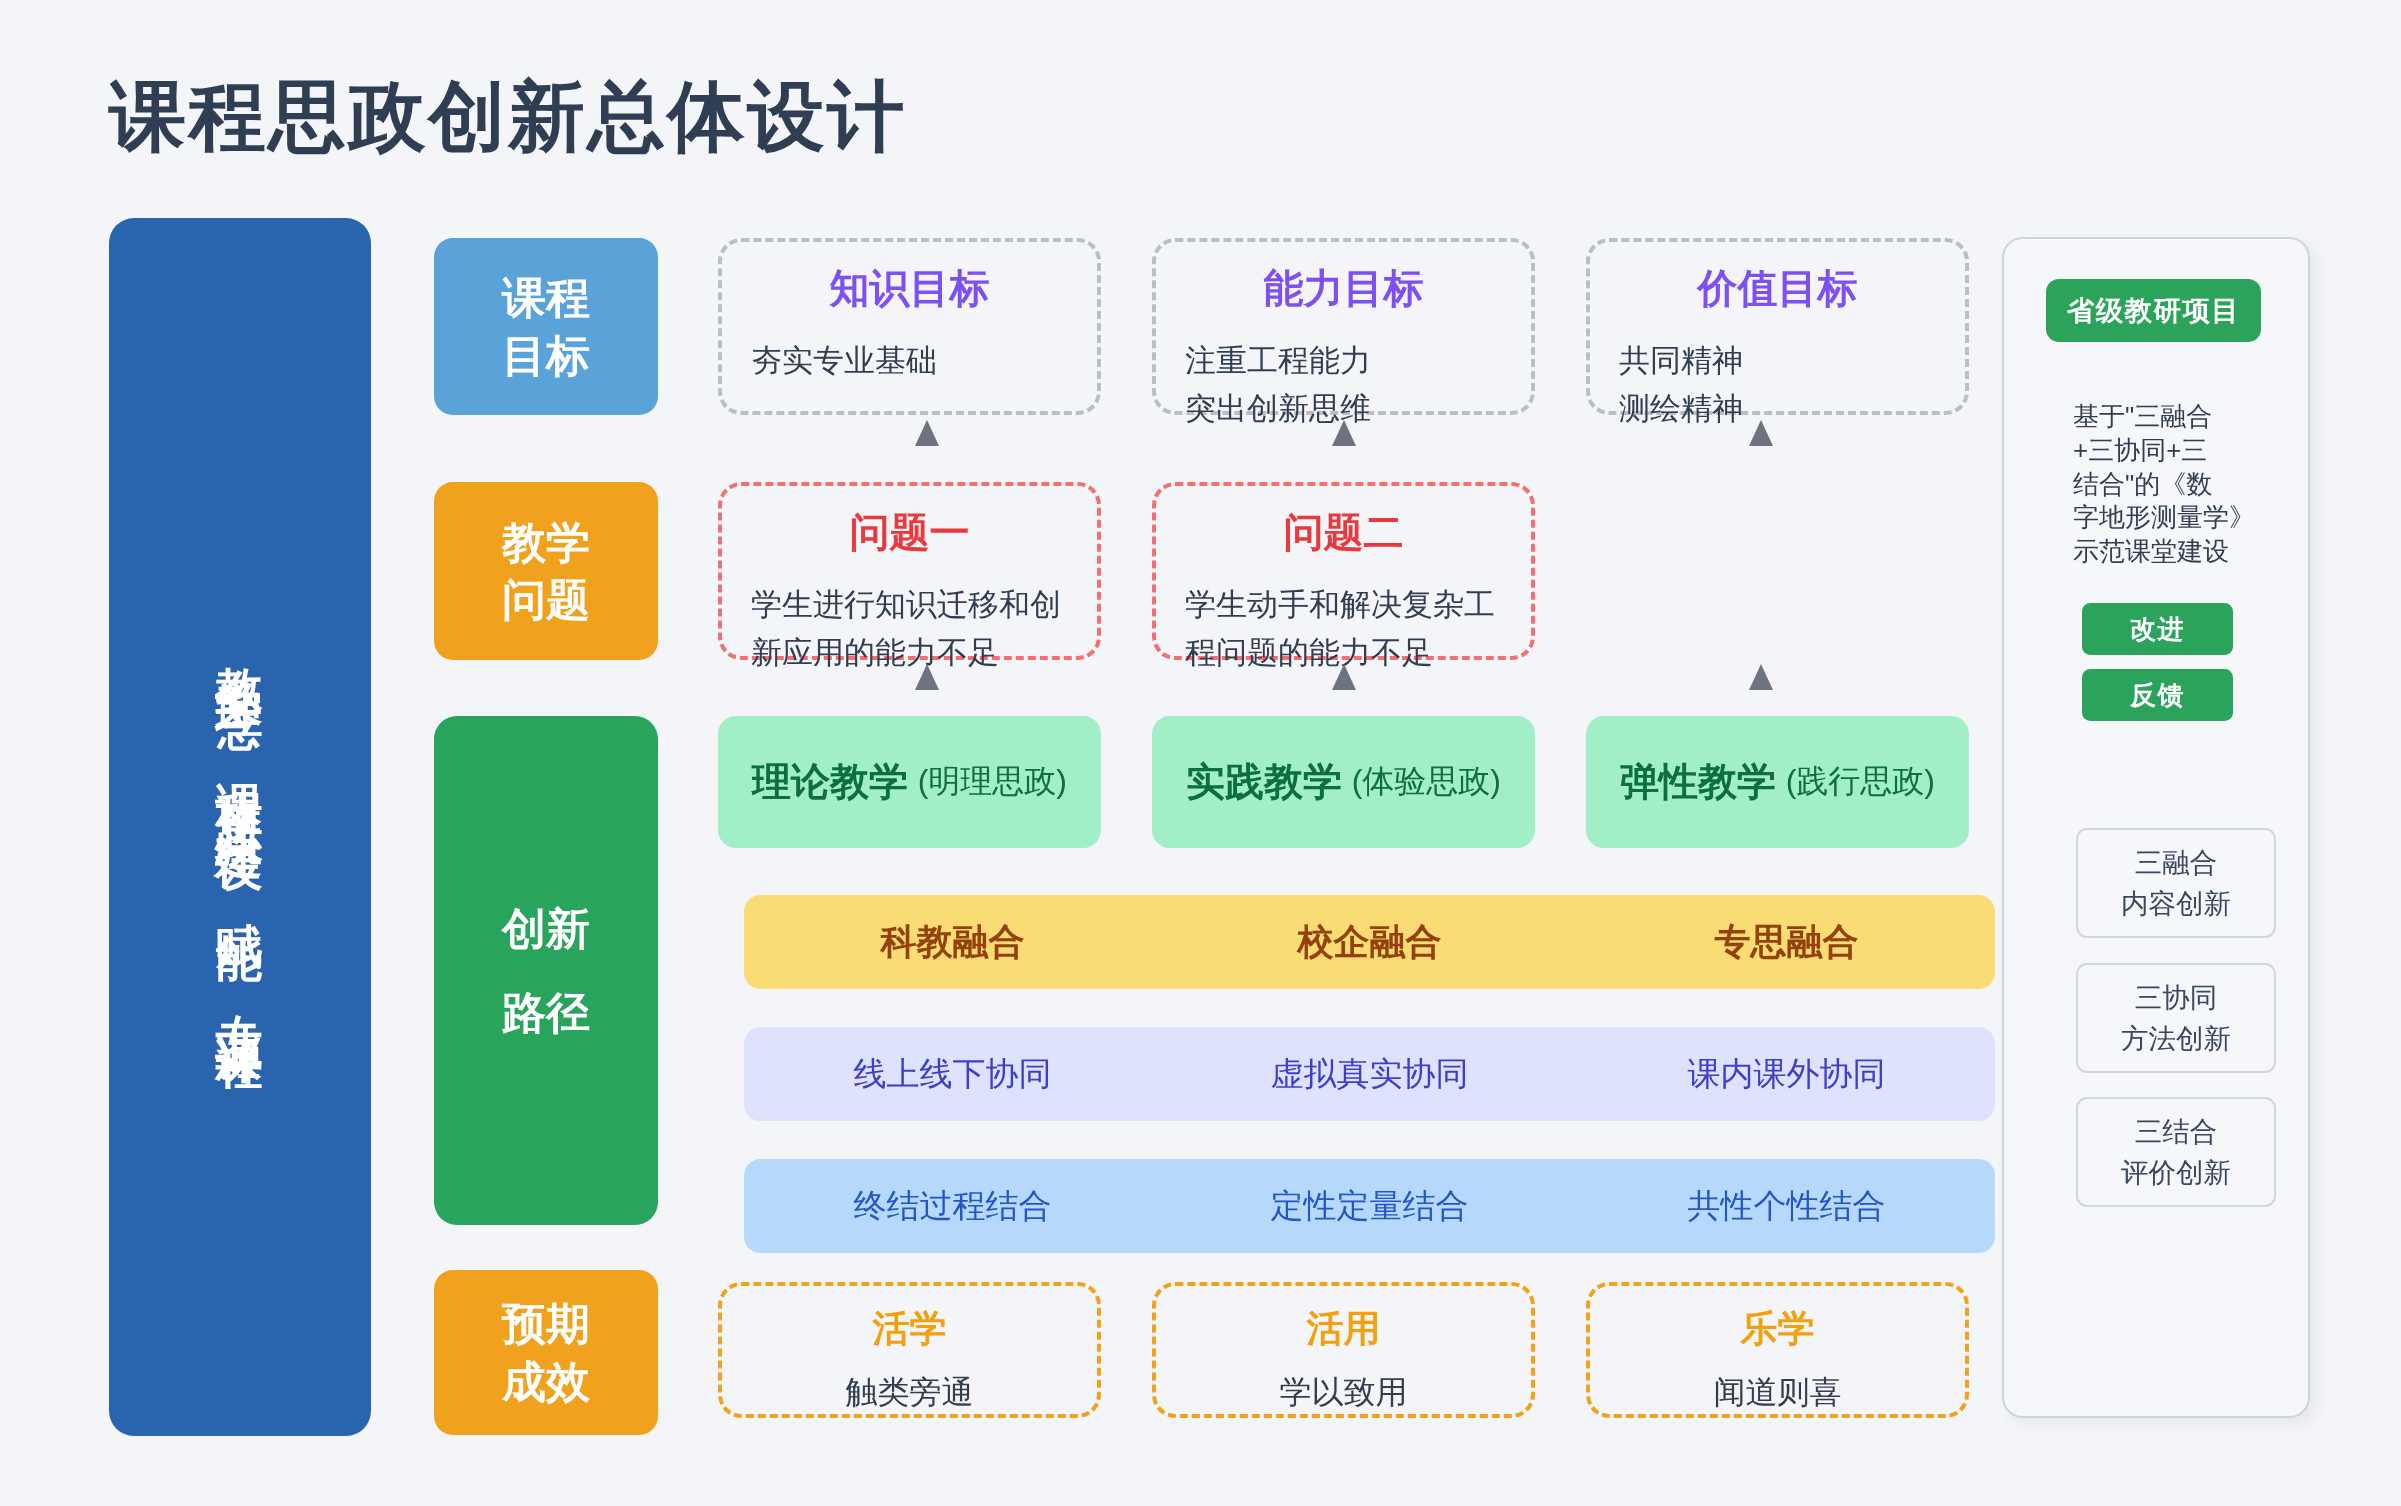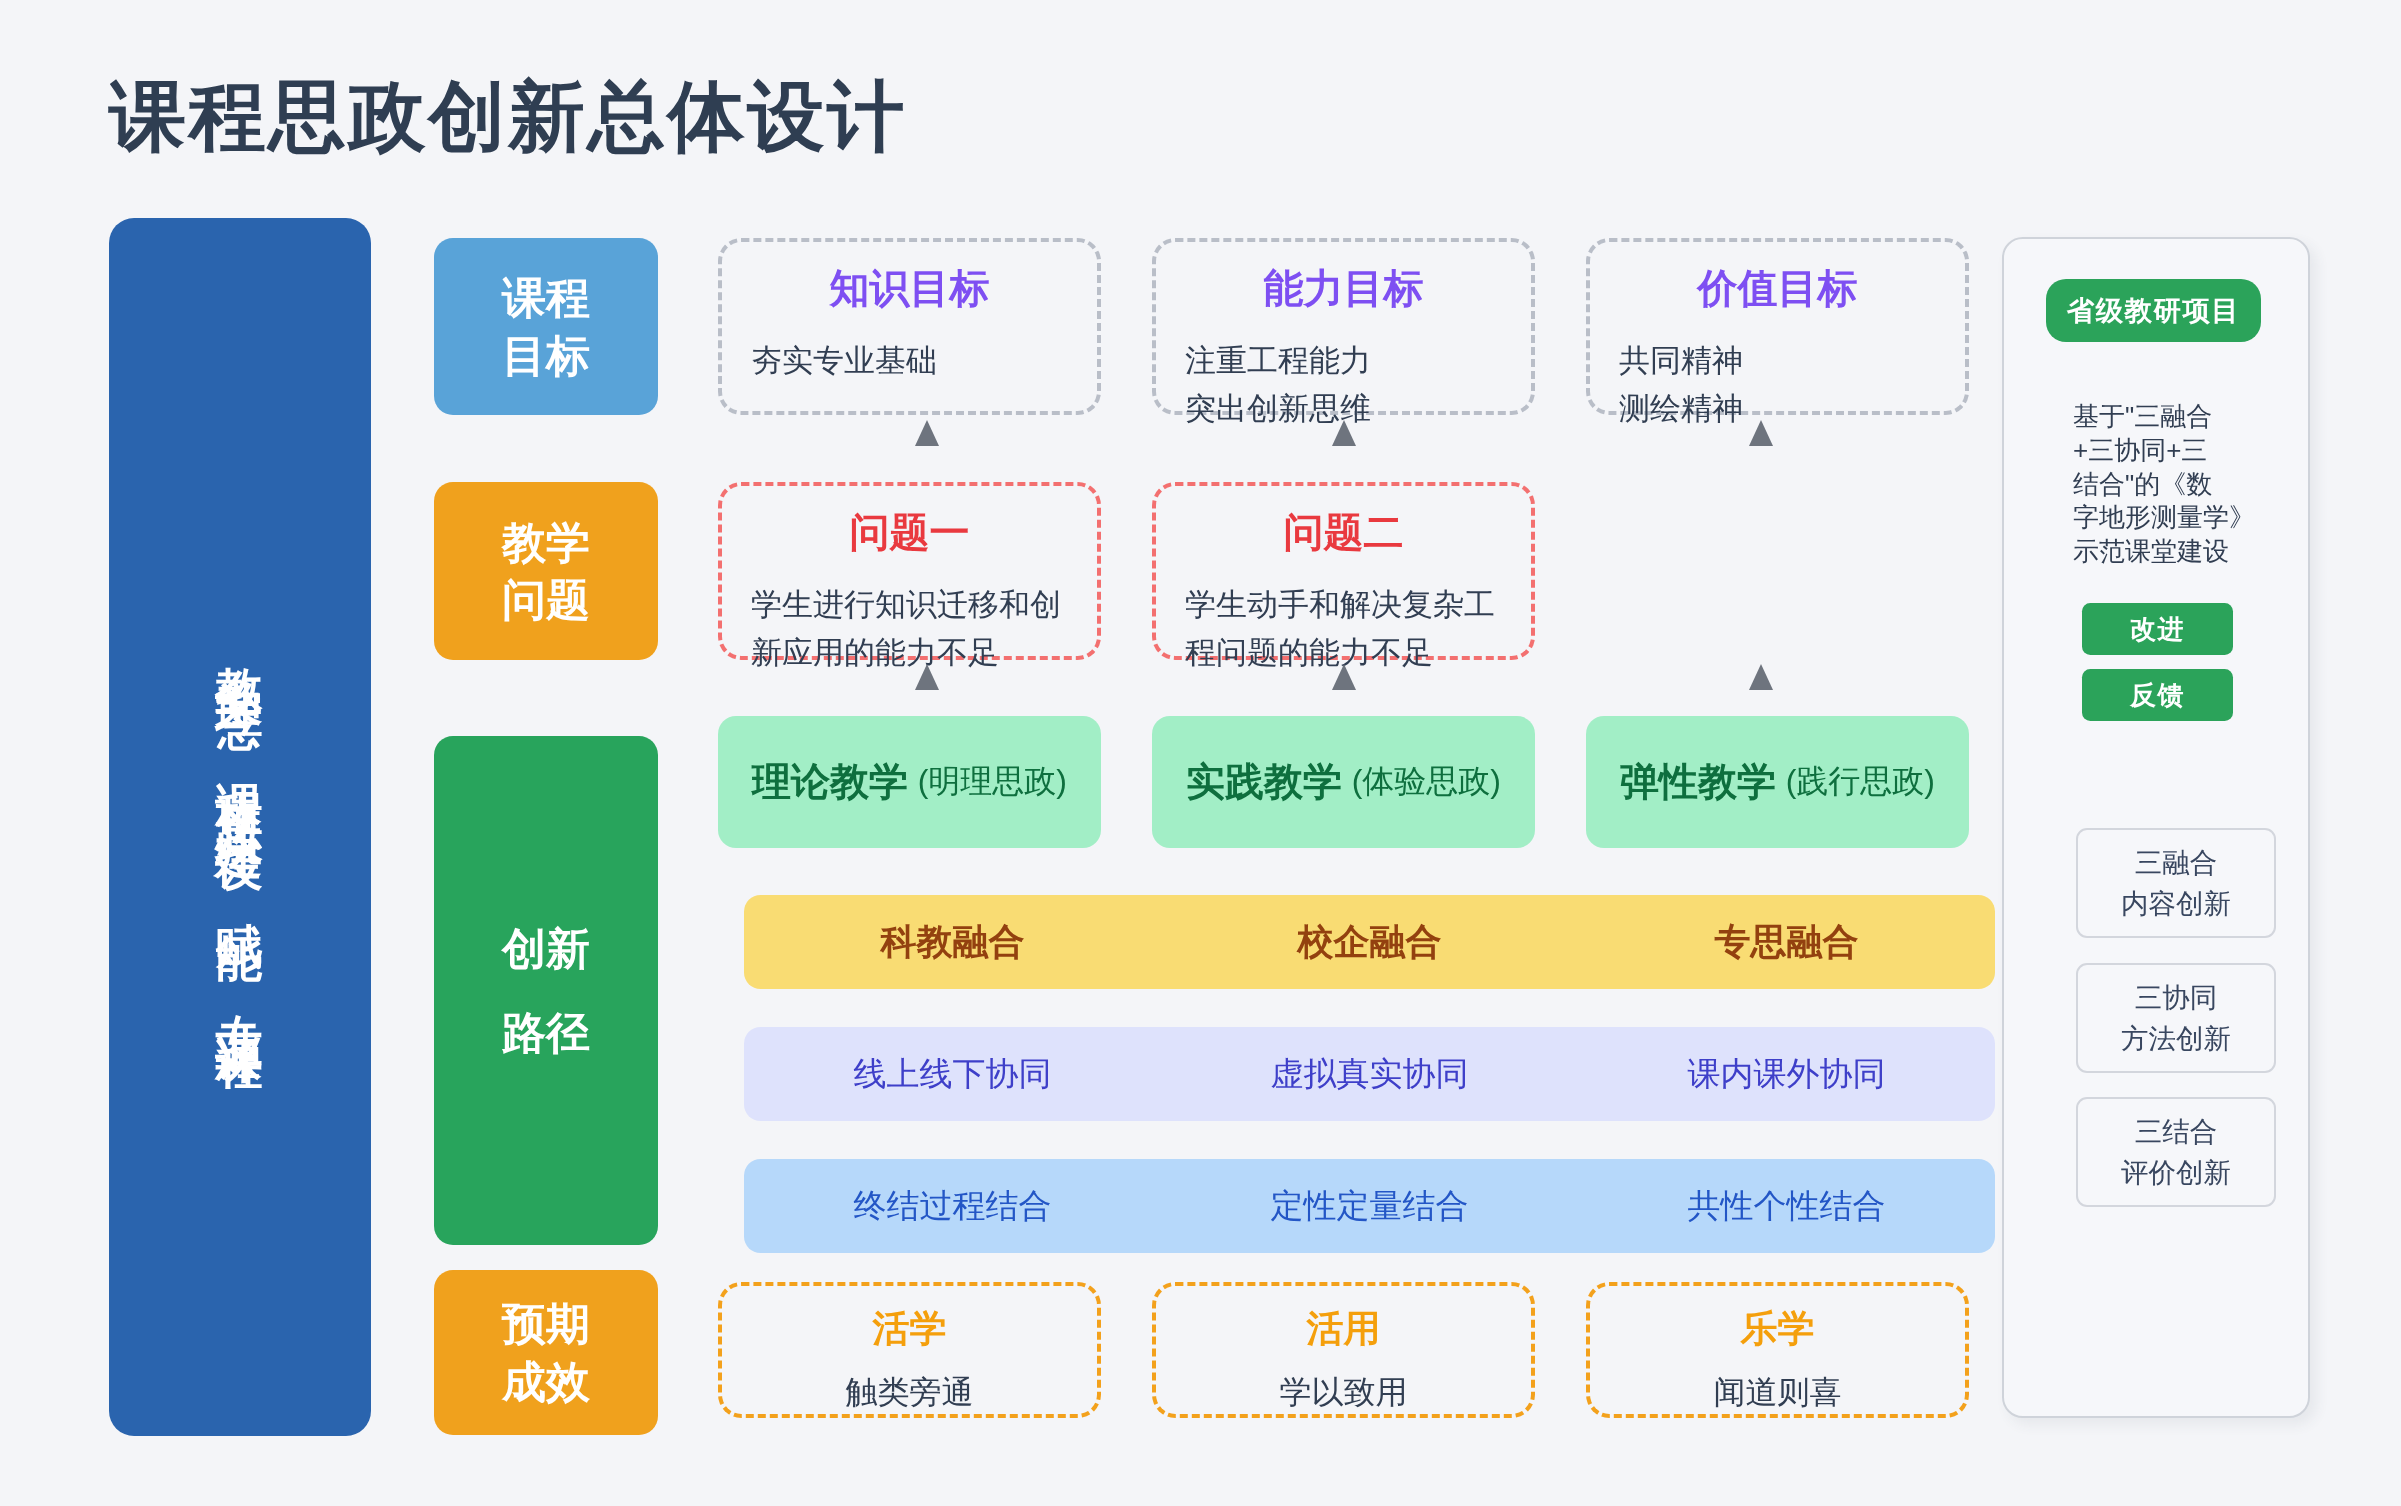--- a/index.html
+++ b/index.html
@@ -15,21 +15,21 @@
         align-items:center;justify-content:center;}
   .vbar span{writing-mode:vertical-rl;text-orientation:upright;color:#fff;
         font-size:47px;font-weight:700;letter-spacing:12.4px;}
 
   
   .rlabel{position:absolute;left:434px;width:224px;border-radius:19px;color:#fff;
         font-weight:700;font-size:44px;display:flex;align-items:center;justify-content:center;
         text-align:center;white-space:pre-line;line-height:1.3;}
   .rl1{top:238px;height:177px;background:var(--sky);}
   .rl2{top:482px;height:178px;background:var(--orange-label);}
-  .rl3{top:736px;height:509px;background:var(--green-label);line-height:1.9;}
+  .rl3{top:716px;height:509px;background:var(--green-label);line-height:1.9;border-radius:23px;}
   .rl4{top:1270px;height:165px;background:var(--orange-label);}
 
   
   .col1{left:718px;}  .col2{left:1152px;}  .col3{left:1586px;}
   .cbox{position:absolute;width:383px;box-sizing:border-box;}
 
   .dash-box{border-radius:23.4px;background:transparent;}
   .dash-box .h{display:block;text-align:center;font-size:40px;font-weight:800;margin-top:19px;}
   .dash-box .b{display:block;font-size:31px;line-height:1.55;color:var(--body);
                white-space:pre-line;margin-top:20.7px;padding:0 29px;}
@@ -61,21 +61,21 @@
   .arrows{position:absolute;left:718px;width:1251px;display:flex;}
   .arrows .cell{flex:1;display:flex;justify-content:center;}
   .a1{top:420px;}  .a2{top:664px;}
   .tri{width:0;height:0;border-left:12.4px solid transparent;border-right:12.4px solid transparent;
        border-bottom:26px solid var(--arrow);}
 
   
   .panel{position:absolute;left:2002px;top:237px;width:308px;height:1181px;box-sizing:border-box;
          border:2.8px solid var(--panel-border);border-radius:20.7px;background:var(--panel-bg);
          box-shadow:6.9px 6.9px 12.4px rgba(60,70,90,0.07);}
-  .badge{position:absolute;left:42px;top:40px;width:215px;height:63px;border-radius:20px;
+  .badge{position:absolute;left:42px;top:40px;width:215px;height:63px;border-radius:13px;
          background:var(--green-btn);color:#fff;font-size:27.5px;font-weight:800;letter-spacing:1.4px;
          display:flex;align-items:center;justify-content:center;border:none;}
   .pdesc{position:absolute;left:69px;top:135px;width:213px;font-size:26px;line-height:1.3;
          color:var(--body);white-space:pre-line;}
   .pbtn{position:absolute;left:78px;width:151px;height:52px;border-radius:8.3px;border:none;
         background:var(--green-btn);color:#fff;font-size:26px;font-weight:800;letter-spacing:1.4px;
         display:flex;align-items:center;justify-content:center;}
   .pb1{top:364px;}  .pb2{top:430px;}
   .pbox{position:absolute;left:72px;width:200px;height:110px;box-sizing:border-box;
         border:2.1px solid var(--box-border);border-radius:11px;display:flex;align-items:center;

